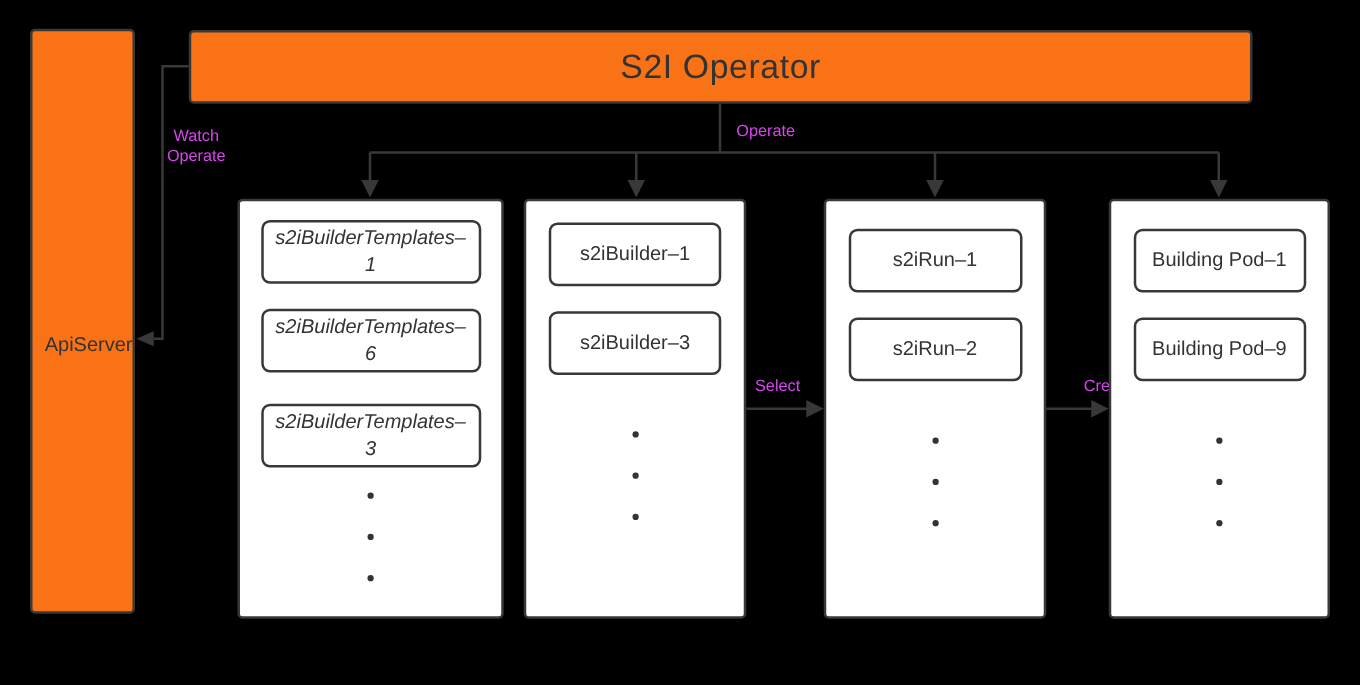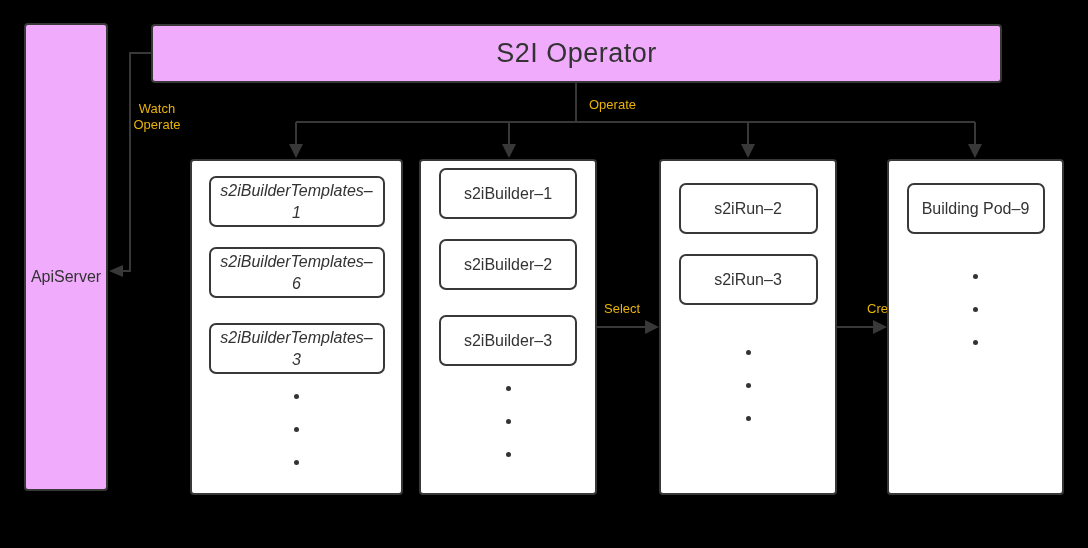--- a/index.html
+++ b/index.html
@@ -5,59 +5,59 @@
   html,body { margin:0; padding:0; background:#000; }
   #canvas {
     position:relative;
     width:1088px; height:548px;
     background:#000000;
     font-family:"Liberation Sans", sans-serif;
     overflow:hidden;
   }
   .node {
     position:absolute;
-    background:#f0abfc;
+    background:#f97316;
     border:2px solid #383838;
     border-radius:4px;
     box-sizing:border-box;
     color:#333333;
   }
   
   #api-server { left:24px; top:23px; width:84px; height:468px; }
   #api-server .node-label {
     position:absolute; top:243px; left:0; width:100%;
-    text-align:center; font-size:16px; color:#333333;
+    text-align:right; font-size:16px; color:#333333;
   }
   
   #operator {
     left:151px; top:24px; width:851px; height:59px;
     display:flex; align-items:center; justify-content:center;
     font-size:27px; letter-spacing:0.5px;
   }
   
   #connectors { position:absolute; left:0; top:0; width:1088px; height:548px; }
   #connectors path { stroke:#383838; stroke-width:2; fill:none; }
   #connectors polygon { fill:#383838; stroke:none; }
   
   .edge-label {
-    position:absolute; color:#eab308; font-size:13px; line-height:16px;
+    position:absolute; color:#d946ef; font-size:13px; line-height:16px;
   }
   #watch-label { left:128px; top:101px; width:58px; text-align:center; }
   #operate-label { left:589px; top:97px; }
   #select-label { left:604px; top:301px; }
   #create-label { left:835px; top:301px;padding-left:32px; }
   
   .col {
     position:absolute; top:159px; height:336px;
     background:#ffffff; border:2px solid #383838; border-radius:4px;
     box-sizing:border-box;
     display:flex; flex-direction:column; align-items:center;
   }
   #col-1 { left:190px; width:213px; padding-top:15px;font-style:italic; }
-  #col-2 { left:419px; width:178px; padding-top:7px; }
+  #col-2 { left:419px; width:178px; padding-top:17px; }
   #col-3 { left:659px; width:178px; padding-top:22px; }
   #col-4 { left:887px; width:177px; padding-top:22px; }
   .item {
     background:#ffffff; border:2px solid #383838; border-radius:7px;
     height:51px; box-sizing:border-box; flex:0 0 auto;
     display:flex; align-items:center; justify-content:center;
     text-align:center; font-size:16px; line-height:22px; color:#333333;
   }
   .item:nth-of-type(1) { margin-bottom:20px; }
   .item:nth-of-type(2) { margin-bottom:25px; }
@@ -126,47 +126,47 @@
       <div class="dot"></div>
       <div class="dot"></div>
     </div>
   </div>
 
   <div id="col-2" class="col">
     <div class="item">
       <span>s2iBuilder–1</span>
     </div>
     <div class="item">
-      <span>s2iBuilder–2</span>
-    </div>
-    <div class="item">
       <span>s2iBuilder–3</span>
     </div>
     <div class="dots">
       <div class="dot"></div>
       <div class="dot"></div>
       <div class="dot"></div>
     </div>
   </div>
 
   <div id="col-3" class="col">
     <div class="item">
-      <span>s2iRun–2</span>
+      <span>s2iRun–1</span>
     </div>
     <div class="item">
-      <span>s2iRun–3</span>
+      <span>s2iRun–2</span>
     </div>
     <div class="dots">
       <div class="dot"></div>
       <div class="dot"></div>
       <div class="dot"></div>
     </div>
   </div>
 
   <div id="col-4" class="col">
+    <div class="item">
+      <span>Building Pod–1</span>
+    </div>
     <div class="item">
       <span>Building Pod–9</span>
     </div>
     <div class="dots">
       <div class="dot"></div>
       <div class="dot"></div>
       <div class="dot"></div>
     </div>
   </div>
 

